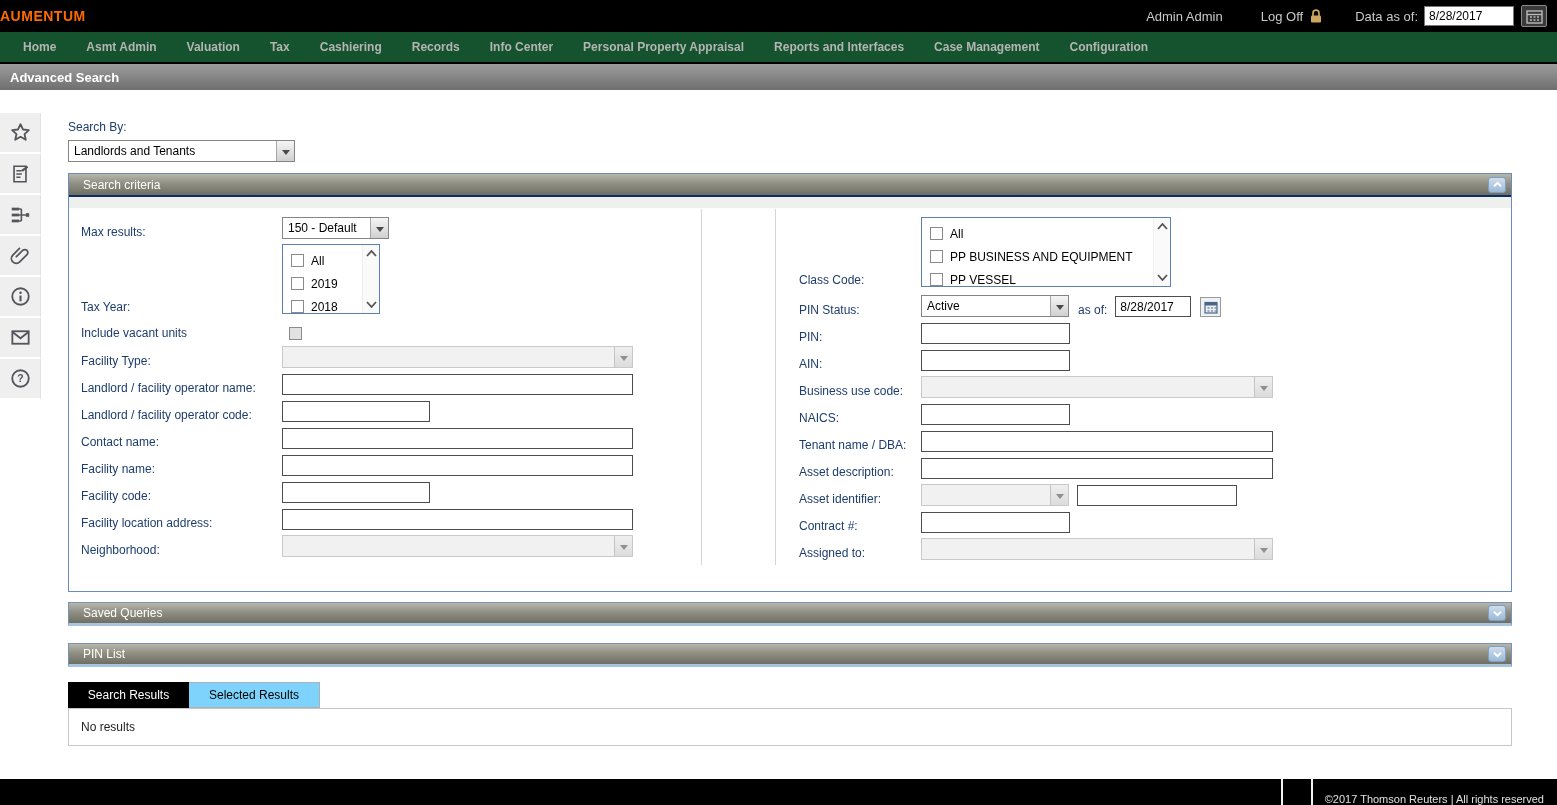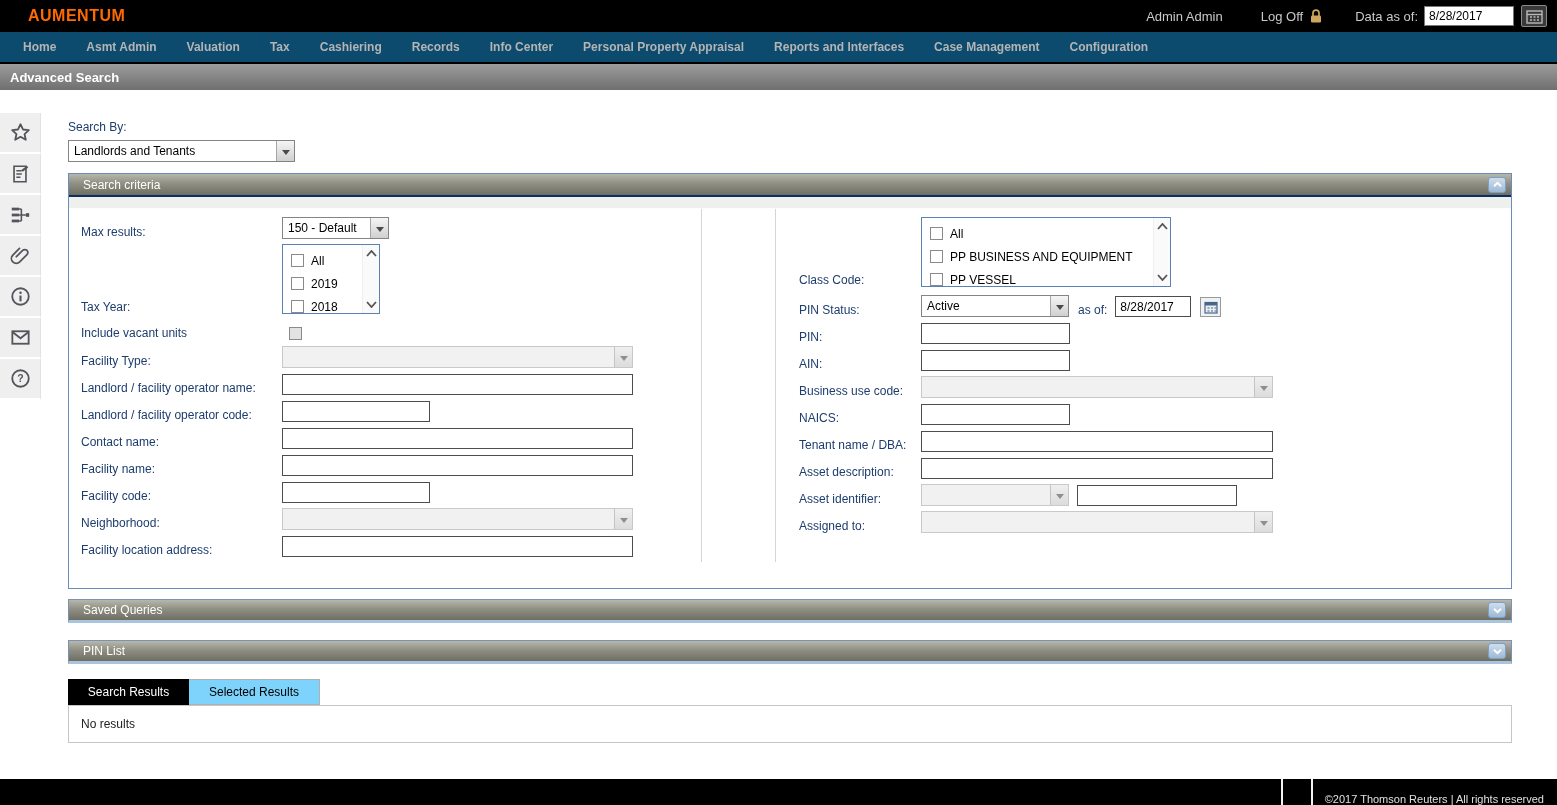--- a/index.html
+++ b/index.html
@@ -3,29 +3,29 @@
 <meta charset="utf-8">
 <style>
   * { box-sizing: border-box; }
   html,body { margin:0; padding:0; }
   body {
     width:1557px; height:805px; position:relative; overflow:hidden;
     background:#fff; font-family:"Liberation Sans", sans-serif; font-size:12px; color:#000;
   }
   
   .topbar { height:32px; background:#000; display:flex; align-items:center; }
-  .logo { color:#ff6a00; font-size:16px; font-weight:bold; letter-spacing:.5px; margin-left:28px; }
+  .logo { color:#ff6a00; font-size:14px; font-weight:bold; letter-spacing:.5px; }
   .topbar-right { margin-left:auto; display:flex; align-items:center; margin-right:10px; color:#c9c9c9; font-size:13px; }
   .top-user { margin-right:38px; }
   .top-logoff { display:flex; align-items:center; gap:6px; margin-right:32px; cursor:pointer; }
   .top-dataasof-label { margin-right:6px; }
   .top-date-input { width:90px; height:20px; border:1px solid #777; background:#fff; font:12px "Liberation Sans",sans-serif; padding:0 4px; }
   .cal-top-btn { width:26px; height:22px; margin-left:7px; background:#3a3a3a; border:1px solid #8b8b8b; border-radius:2px; display:flex; align-items:center; justify-content:center; cursor:pointer; }
   
-  .navbar { height:30px; background:#0c4a6e; display:flex; align-items:center; padding-left:8px; }
+  .navbar { height:30px; background:#14532d; display:flex; align-items:center; padding-left:8px; }
   .nav-item { color:#b4b4b4; font-weight:bold; padding:0 15px; cursor:pointer; white-space:nowrap; }
   
   .titlebar { height:28px; border-top:2px solid #000; background:linear-gradient(#9c9c9c,#6f6f6f); display:flex; align-items:stretch; color:#fff; }
   .page-title { font-weight:bold; font-size:13px; margin-left:10px; align-self:center; }
   .toolbar-buttons { margin-left:auto; display:flex; margin-right:8px; }
   .tb-btn { display:flex; align-items:center; padding:0 14px; font-weight:bold; color:#fff; border-left:1px solid #c6c6c6; cursor:pointer; white-space:nowrap; }
   .tb-btn.last { border-right:1px solid #c6c6c6; }
   .tb-btn.active { color:#f08233; }
   
   .side-icons { position:absolute; left:0; top:113px; width:41px; }
@@ -273,30 +273,30 @@
           <div class="flabel">Facility name:</div>
           <input class="tinput" style="width: 351px;" value="">
         </div>
 
         <div class="frow">
           <div class="flabel">Facility code:</div>
           <input class="tinput" style="width: 148px;" value="">
         </div>
 
         <div class="frow">
+          <div class="flabel">Facility location address:</div>
+          <input class="tinput" style="width: 351px;" value="">
+        </div>
+
+        <div class="frow">
           <div class="flabel">Neighborhood:</div>
           <div class="combo disabled" style="width:351px">
             <div class="txt"></div>
             <div class="btn"></div>
           </div>
-        </div>
-
-        <div class="frow">
-          <div class="flabel">Facility location address:</div>
-          <input class="tinput" style="width: 351px;" value="">
         </div>
 
       </div>
 
       <div class="col-gutter"></div>
 
       <div class="col-right">
 
         <div class="frow" style="margin-bottom:8px">
           <div class="flabel">Class Code:</div>
@@ -380,20 +380,24 @@
 
         <div class="frow">
           <div class="flabel">Asset identifier:</div>
           <div class="combo disabled" style="width:148px">
             <div class="txt"></div>
             <div class="btn"></div>
           </div>
           <input class="tinput" style="width: 160px; margin-left: 8px;" value="">
         </div>
 
+        <div class="frow">
+          <div class="flabel">Contract #:</div>
+          <input class="tinput" style="width: 149px;" value="">
+        </div>
 
         <div class="frow">
           <div class="flabel">Assigned to:</div>
           <div class="combo disabled" style="width:352px">
             <div class="txt"></div>
             <div class="btn"></div>
           </div>
         </div>
 
       </div>

